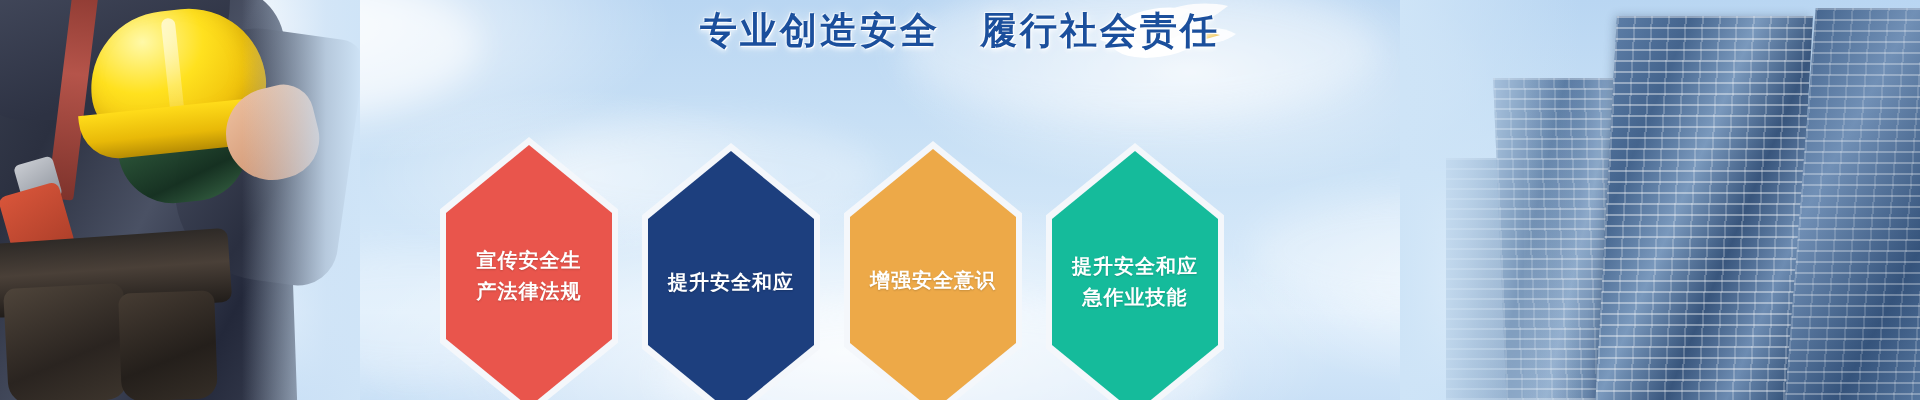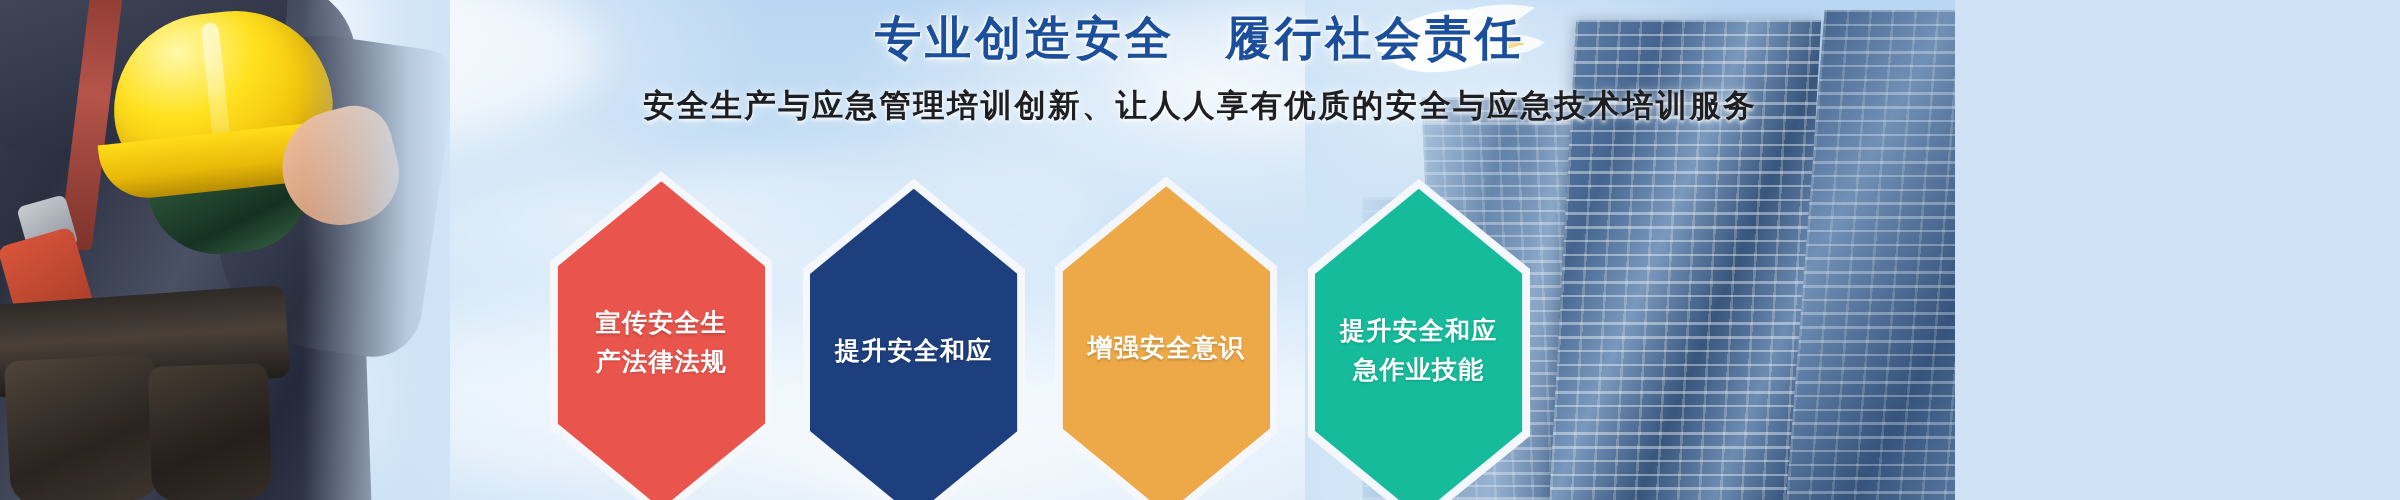--- a/index.html
+++ b/index.html
@@ -2,21 +2,21 @@
 <html><head>
 <meta charset="utf-8">
 <style>
   html,body{margin:0;padding:0;}
   body{
     width:1920px;height:400px;overflow:hidden;
     font-family:"Liberation Sans","DejaVu Sans",sans-serif;
     background:#cfe2f6;
   }
   .banner{
-    position:relative;width:1564px;height:400px;overflow:hidden;
+    position:relative;width:1920px;height:400px;overflow:hidden;
     background:linear-gradient(180deg,#bcd8f2 0%,#cfe4f7 35%,#dcecfa 65%,#cfe4f7 100%);
   }
 
   
   .sky-base{
     position:absolute;inset:0;
     background:
       radial-gradient(ellipse 520px 200px at 16% 6%, rgba(255,255,255,.85) 0%, rgba(255,255,255,0) 70%),
       radial-gradient(ellipse 680px 230px at 44% 88%, rgba(255,255,255,.80) 0%, rgba(255,255,255,0) 72%),
       radial-gradient(ellipse 430px 170px at 62% 18%, rgba(255,255,255,.70) 0%, rgba(255,255,255,0) 70%),
@@ -192,21 +192,21 @@
     position:absolute;left:0;top:68px;width:1920px;text-align:center;
     font-size:25px;font-weight:bold;letter-spacing:2px;
     color:#1d1f22;
     text-shadow:0 1px 3px rgba(255,255,255,.95), 0 0 10px rgba(255,255,255,.8);
     white-space:pre;
   }
 
   
   .hex-row{
     position:absolute;left:440px;top:137px;width:760px;height:263px;
-    display:flex;align-items:flex-start;gap:24px;font-family:Liberation Mono, monospace;
+    display:flex;align-items:flex-start;gap:24px;
   }
   .hex{
     position:relative;width:166px;height:262px;
     display:flex;flex-direction:column;align-items:center;justify-content:center;
     clip-path:polygon(50% 0%, 100% 26%, 100% 74%, 50% 100%, 0% 74%, 0% 26%);
     background:#e8554d;
     padding:0 12px;box-sizing:border-box;
     filter:drop-shadow(0 0 0 rgba(0,0,0,0));
   }
   .hex-outer{
@@ -275,21 +275,20 @@
       <div class="helmet-liner"></div>
       <div class="helmet-dome"></div>
       <div class="helmet-rib"></div>
       <div class="helmet-brim"></div>
     </div>
     <div class="w-hand"></div>
     <div class="worker-fade"></div>
   </div>
 
   <div class="headline">专业创造安全　履行社会责任</div>
-  <div class="subline">安全生产与应急管理培训创新、让人人享有优质的安全与应急技术培训服务</div>
 
   <div class="hex-row">
 
     <div class="hx1">
       <div class="hex-outer">
         <div class="hex">
           <span class="hex-label">宣传安全生
 产法律法规</span>
         </div>
       </div>

